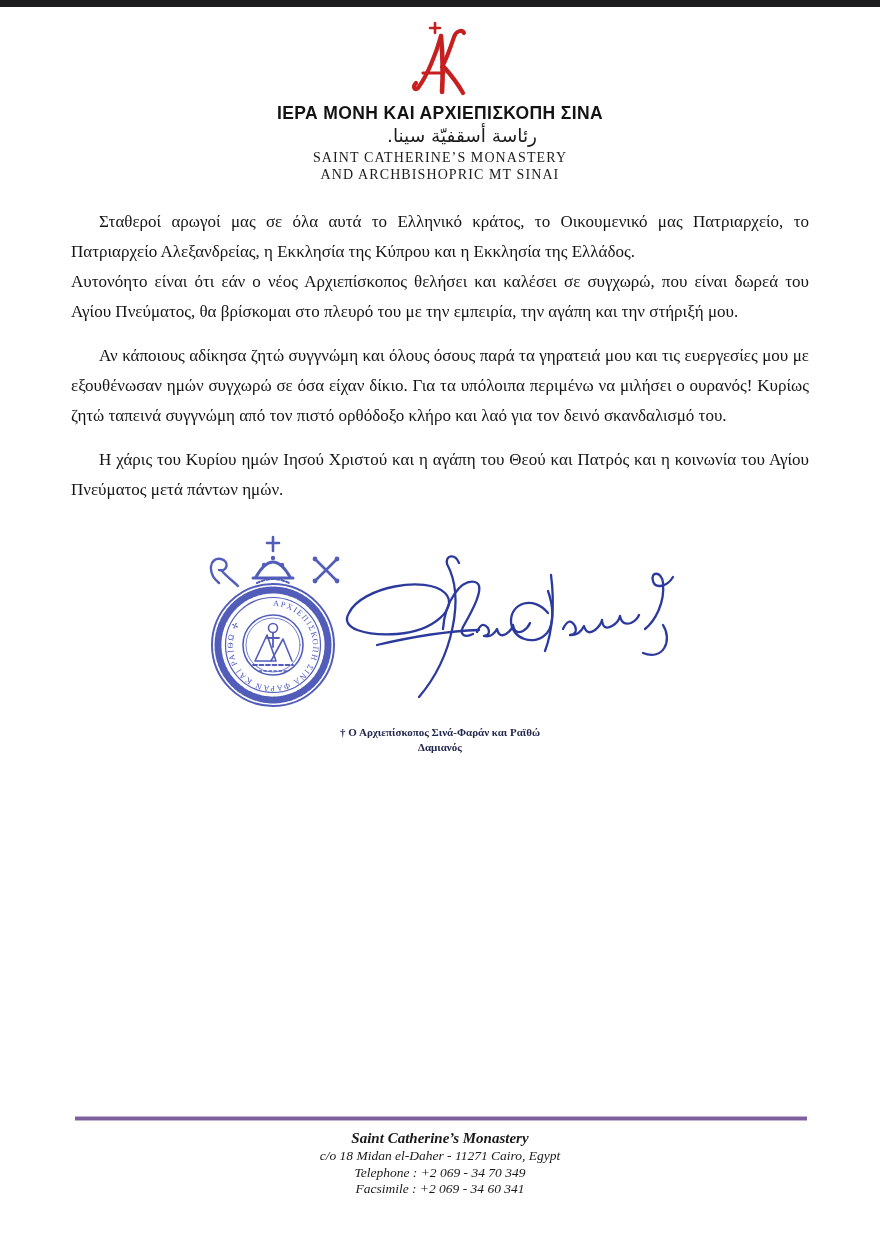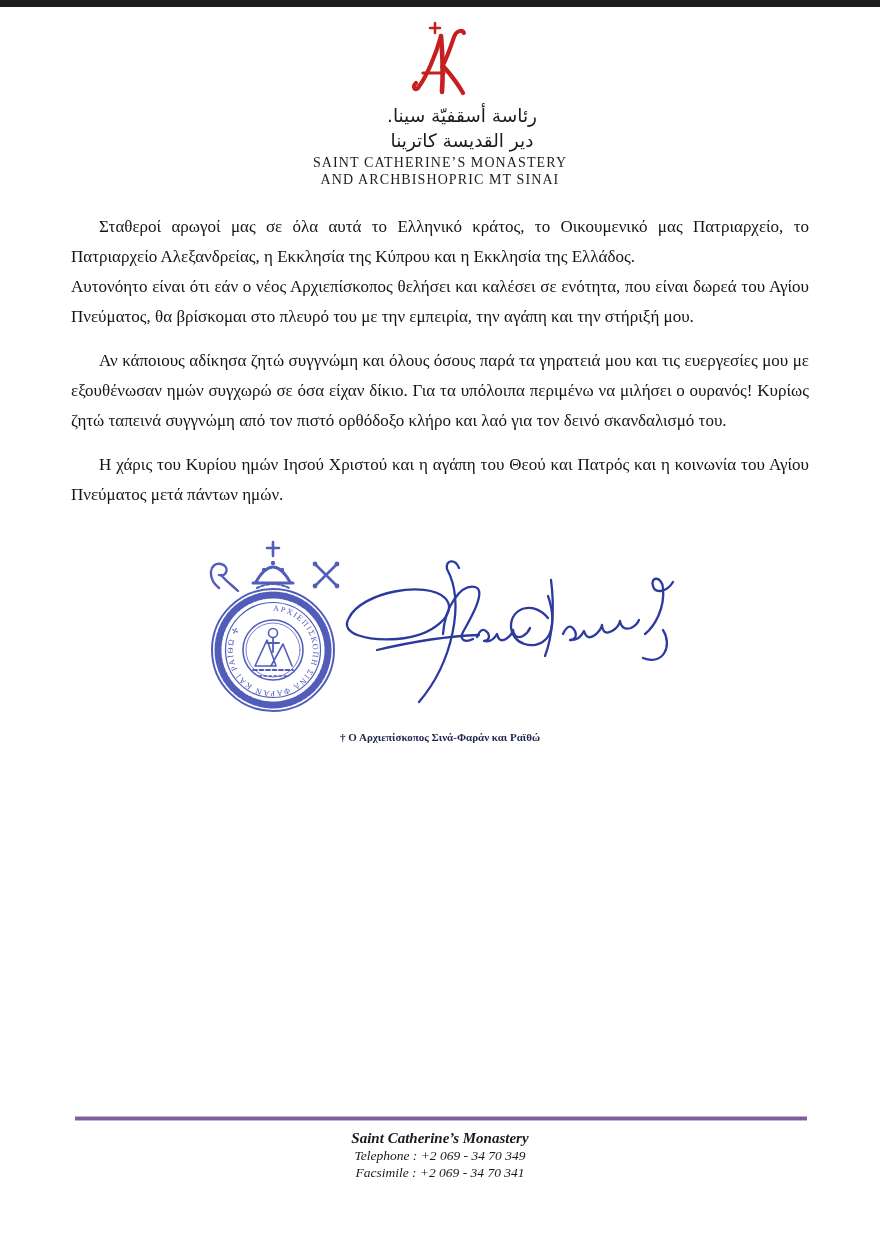--- a/index.html
+++ b/index.html
@@ -69,30 +69,30 @@
         <path d="M15,53 L36,53" stroke-width="3.2"></path>
 
         <path d="M56,13 C54,9 48,11 46,17 C42,29 38,40 34,47" stroke-width="4.0"></path>
 
         <path d="M36,47 C43,55 50,64 55,73" stroke-width="4.2"></path>
       </g>
     </svg>
   </div>
 
   <div class="hdr">
+    <div class="hdr-greek">ΙΕΡΑ ΜΟΝΗ ΚΑΙ ΑΡΧΙΕΠΙΣΚΟΠΗ ΣΙΝΑ</div>
     <div class="hdr-ar" dir="rtl">رئاسة أسقفيّة سينا.</div>
-    <div class="hdr-ar" dir="rtl">دير القديسة كاترينا</div>
     <div class="hdr-en">SAINT CATHERINE’S MONASTERY</div>
     <div class="hdr-en">AND ARCHBISHOPRIC MT SINAI</div>
   </div>
 
   <div class="letter">
     <div class="para">
       <div class="seg-indent">Σταθεροί αρωγοί μας σε όλα αυτά το Ελληνικό κράτος, το Οικουμενικό μας Πατριαρχείο, το Πατριαρχείο Αλεξανδρείας, η Εκκλησία της Κύπρου και η Εκκλησία της Ελλάδος.</div>
-      <div>Αυτονόητο είναι ότι εάν ο νέος Αρχιεπίσκοπος θελήσει και καλέσει σε ενότητα, που είναι δωρεά του Αγίου Πνεύματος, θα βρίσκομαι στο πλευρό του με την εμπειρία, την αγάπη και την στήριξή μου.</div>
+      <div>Αυτονόητο είναι ότι εάν ο νέος Αρχιεπίσκοπος θελήσει και καλέσει σε συγχωρώ, που είναι δωρεά του Αγίου Πνεύματος, θα βρίσκομαι στο πλευρό του με την εμπειρία, την αγάπη και την στήριξή μου.</div>
     </div>
     <div class="para seg-indent">Αν κάποιους αδίκησα ζητώ συγγνώμη και όλους όσους παρά τα γηρατειά μου και τις ευεργεσίες μου με εξουθένωσαν ημών συγχωρώ σε όσα είχαν δίκιο. Για τα υπόλοιπα περιμένω να μιλήσει ο ουρανός! Κυρίως ζητώ ταπεινά συγγνώμη από τον πιστό ορθόδοξο κλήρο και λαό για τον δεινό σκανδαλισμό του.</div>
     <div class="para seg-indent">Η χάρις του Κυρίου ημών Ιησού Χριστού και η αγάπη του Θεού και Πατρός και η κοινωνία του Αγίου Πνεύματος μετά πάντων ημών.</div>
   </div>
 
   <div class="sign-block">
 
     <svg class="seal" viewBox="0 0 152 192" aria-hidden="true">
       <defs>
         <path id="sealTextCircle" d="M76,81 a40,40 0 1,1 -0.02,0" fill="none"></path>
@@ -152,22 +152,24 @@
         <path d="M244,100 q6,-13 12,-3 q3,8 -5,9 q9,1 14,-9 q3,10 11,4 q6,-5 7,-10 q1,11 10,6 q7,-4 8,-10 q2,10 11,7 q6,-3 8,-8"></path>
 
         <path d="M326,100 C336,92 346,74 344,54 C343,42 331,42 334,52 C336,60 348,58 354,48"></path>
         <path d="M344,96 C354,112 344,132 324,124"></path>
       </g>
     </svg>
   </div>
 
   <div class="caption">
     <div>† Ο Αρχιεπίσκοπος Σινά-Φαράν και Ραϊθώ</div>
+    <div>Δαμιανός</div>
   </div>
 
 </div>
 
 <div class="footer-divider"></div>
 <div class="footer">
   <div class="f-name">Saint Catherine’s Monastery</div>
+  <div>c/o 18 Midan el-Daher  -  11271 Cairo, Egypt</div>
   <div>Telephone : +2 069 - 34 70 349</div>
-  <div>Facsimile : +2 069 - 34 70 341</div>
+  <div>Facsimile : +2 069 - 34 60 341</div>
 </div>
 
 </body></html>

